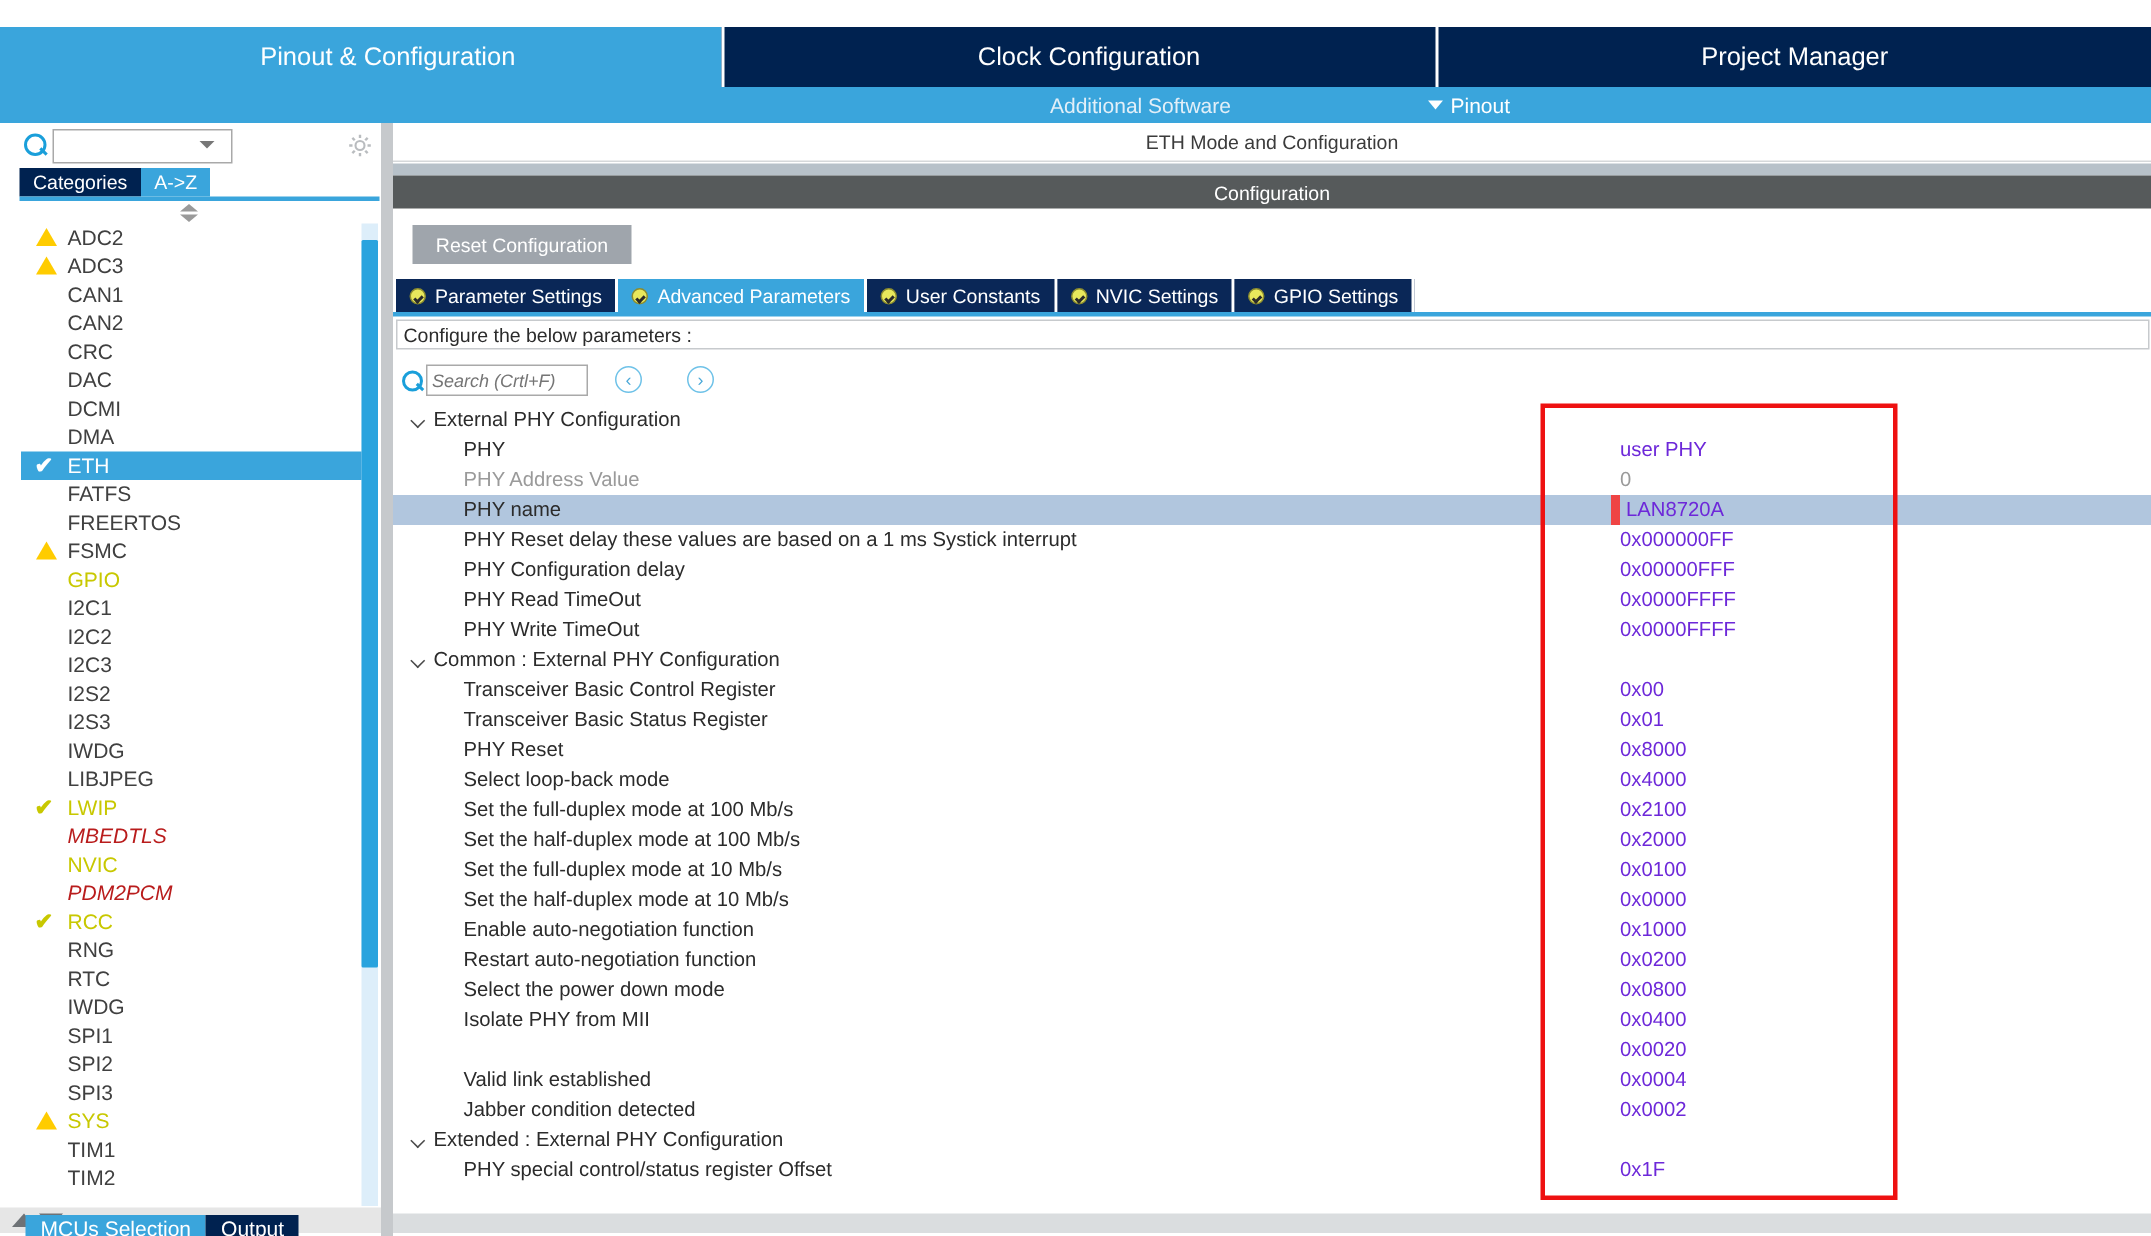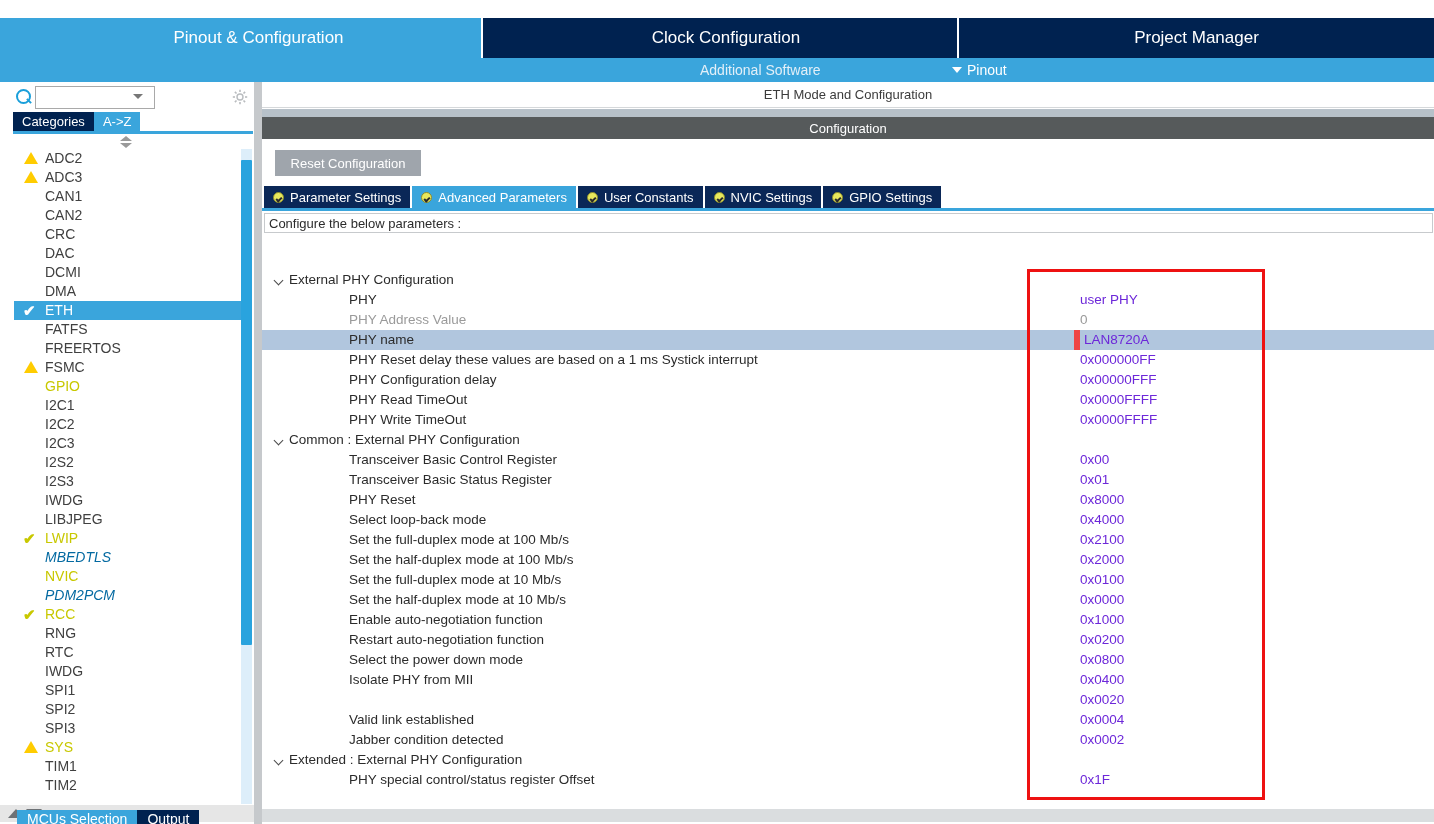--- a/index.html
+++ b/index.html
@@ -118,21 +118,21 @@
     position: absolute; left: 13px; top: 66px; width: 240px; height: 658px;
     border: 1px solid #ffffff; overflow: hidden; background: #ffffff;
   }
   .periph {
     position: relative; height: 19px; line-height: 19px;
     font-size: 14px; color: #404040; padding-left: 31px; white-space: nowrap;
     cursor: default;
   }
   .periph.sel { background: #3aa5dc; color: #ffffff; }
   .periph.yellow { color: #c8c800; }
-  .periph.gray-i { color: #0369a1; font-style: italic; }
+  .periph.gray-i { color: #b91c1c; font-style: italic; }
   .ico-warn {
     position: absolute; left: 10px; top: 3px;
     width: 0; height: 0;
     border-left: 7px solid transparent; border-right: 7px solid transparent;
     border-bottom: 12px solid #ffcc00;
   }
   .ico-check {
     position: absolute; left: 9px; top: 0px; width: 14px; height: 19px;
     color: #8cc63e; font-size: 15px; font-weight: bold; line-height: 19px;
   }
@@ -261,21 +261,21 @@
     position: absolute; left: 0; top: 188px; width: 1172px; height: 542px;
     overflow: hidden;
   }
   .trow {
     position: relative; height: 20px; line-height: 20px;
     font-size: 13.5px; color: #2b2b2b; white-space: nowrap; cursor: default;
   }
   .trow.sel { background: #b1c6de; }
   .trow.group .tlabel { padding-left: 27px; }
   .trow .tlabel {
-    position: absolute; left: 0; top: 0; padding-left: 87px;
+    position: absolute; left: 0; top: 0; padding-left: 47px;
   }
   .trow.dim .tlabel { color: #9a9a9a; }
   .trow .tvalue {
     position: absolute; left: 818px; top: 0; color: #6d28d9;
   }
   .trow.dim .tvalue { color: #9a9a9a; }
   .trow.sel .tvalue {
     border-left: 6px solid #ef4444; padding-left: 4px; margin-left: -6px;
   }
   .chev {
@@ -426,20 +426,26 @@
         </div>
         <div class="ptab">
           <span class="dot-ok"></span>
           <span>GPIO Settings</span>
         </div>
       </div>
     <div class="ptab-underline"></div>
 
     <div class="configure-note">Configure the below parameters :</div>
 
+    <div class="search2-row">
+      <span class="mag2"></span>
+      <input class="search2" type="text" placeholder="Search (Crtl+F)" style="">
+      <span class="navcirc prev">‹</span>
+      <span class="navcirc next">›</span>
+    </div>
 
     <div class="tree" id="tree">
         <div class="trow group">
           <span class="chev"></span>
           <span class="tlabel">External PHY Configuration</span>
         </div>
         <div class="trow">
           <span class="tlabel">PHY</span>
           <span class="tvalue">user PHY</span>
         </div>

